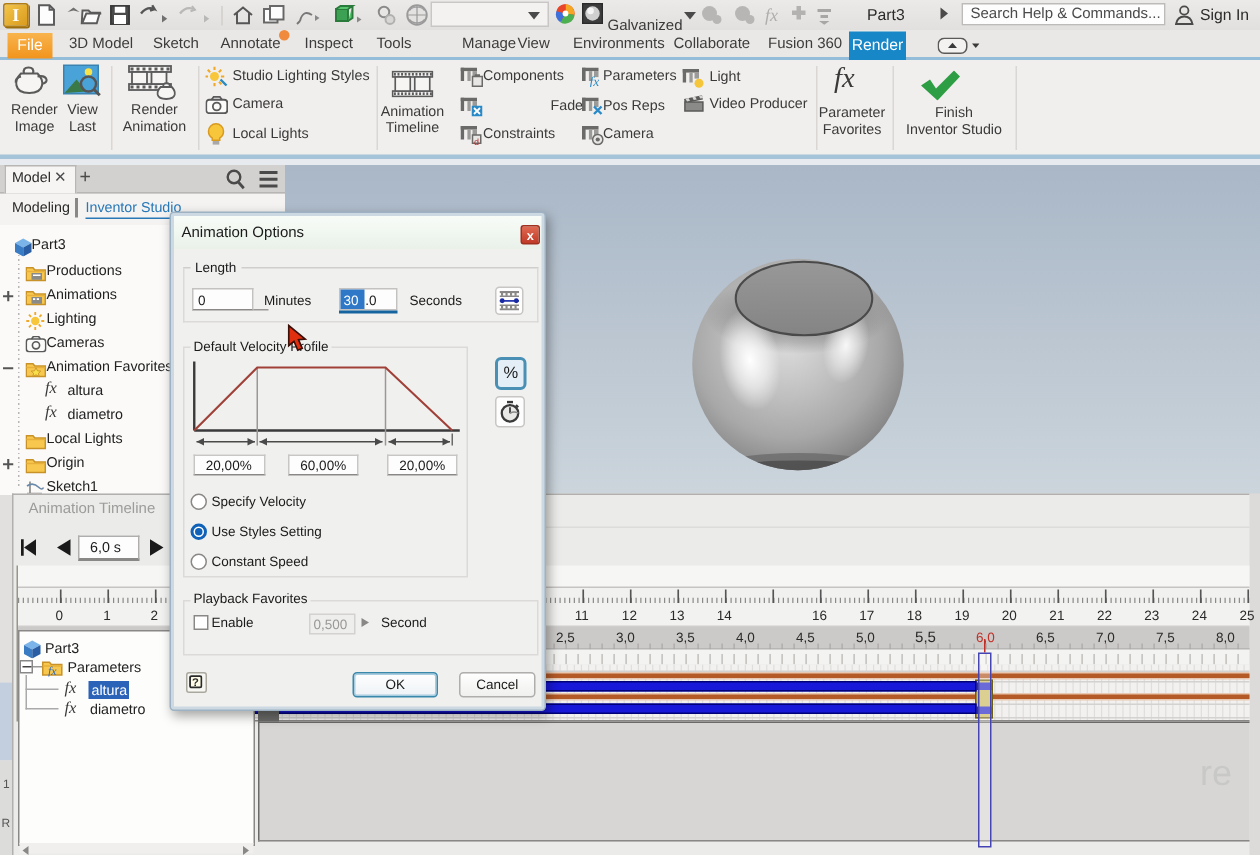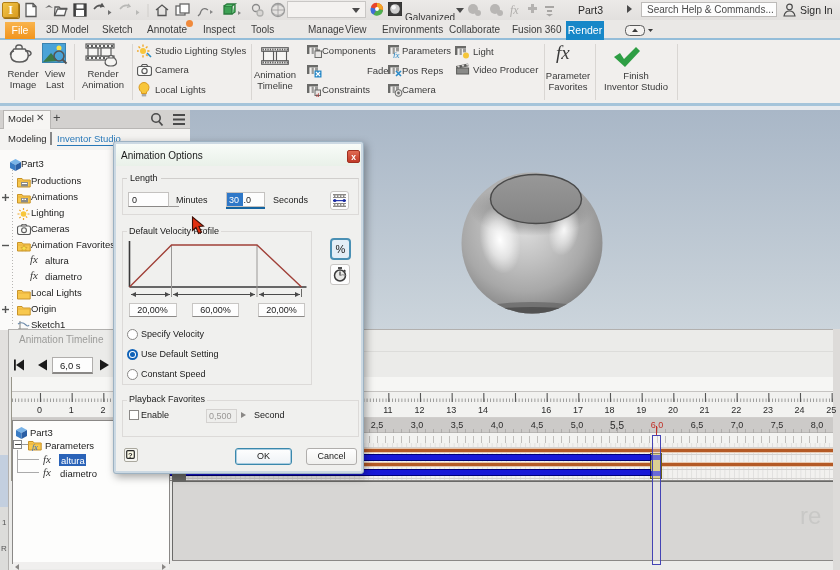--- a/index.html
+++ b/index.html
@@ -1252,21 +1252,21 @@
       <circle cx="7" cy="8.5" r="5.5" fill="#e8e8e6" stroke="#3a3a3a" stroke-width="1.5"></circle>
       <path d="M7 8.5 L7 4.5" stroke="#3a3a3a" stroke-width="1.2"></path>
       <path d="M5 1 h4" stroke="#3a3a3a" stroke-width="1.8"></path>
       <path d="M11 3 l1.5 1.5" stroke="#3a3a3a" stroke-width="1.4"></path>
       <path d="M7 8.5 a5.5 5.5 0 0 1 5.5 0" fill="none" stroke="#888" stroke-width="1"></path>
     </svg>
 <div class="abs" style="left:127px;top:328.5px;width:11px;height:11px;border-radius:50%;background:#fff;border:1.4px solid #8a8886;"></div>
 <div class="t" style="left:141px;top:329px;font-size:9px;color:#1a1a1a;">Specify Velocity</div>
 <div class="abs" style="left:127px;top:348.5px;width:11px;height:11px;border-radius:50%;background:#fff;border:2px solid #0f62b8;"></div>
 <div class="abs" style="left:130px;top:351.5px;width:5px;height:5px;border-radius:50%;background:#0f62b8;"></div>
-<div class="t" style="left:141px;top:349px;font-size:9px;color:#1a1a1a;">Use Default Setting</div>
+<div class="t" style="left:141px;top:349px;font-size:9px;color:#1a1a1a;">Use Styles Setting</div>
 <div class="abs" style="left:127px;top:368.5px;width:11px;height:11px;border-radius:50%;background:#fff;border:1.4px solid #8a8886;"></div>
 <div class="t" style="left:141px;top:369px;font-size:9px;color:#1a1a1a;">Constant Speed</div>
 <div class="abs" style="left:122px;top:400px;width:237px;height:37px;border:1px solid #dcdad8;"></div>
 <div class="t" style="left:127px;top:394px;background:#f0f0ee;padding:0 2px;font-size:9px;color:#1a1a1a;">Playback Favorites</div>
 <div class="abs" style="left:128.5px;top:410px;width:10px;height:10px;background:#fff;border:1.4px solid #8a8886;"></div>
 <div class="t" style="left:141px;top:410px;font-size:9px;color:#1a1a1a;">Enable</div>
 <div class="abs" style="left:206px;top:408.5px;width:31px;height:14px;background:#eeeeec;border:1px solid #d4d2d0;"></div>
 <div class="t" style="left:209px;top:411px;font-size:9px;color:#9a9896;">0,500</div>
 <div class="abs" style="left:241px;top:412px;width:0;height:0;border-top:3.5px solid transparent;border-bottom:3.5px solid transparent;border-left:5px solid #8a8886;"></div>
 <div class="t" style="left:254px;top:410px;font-size:9px;color:#1a1a1a;">Second</div>

